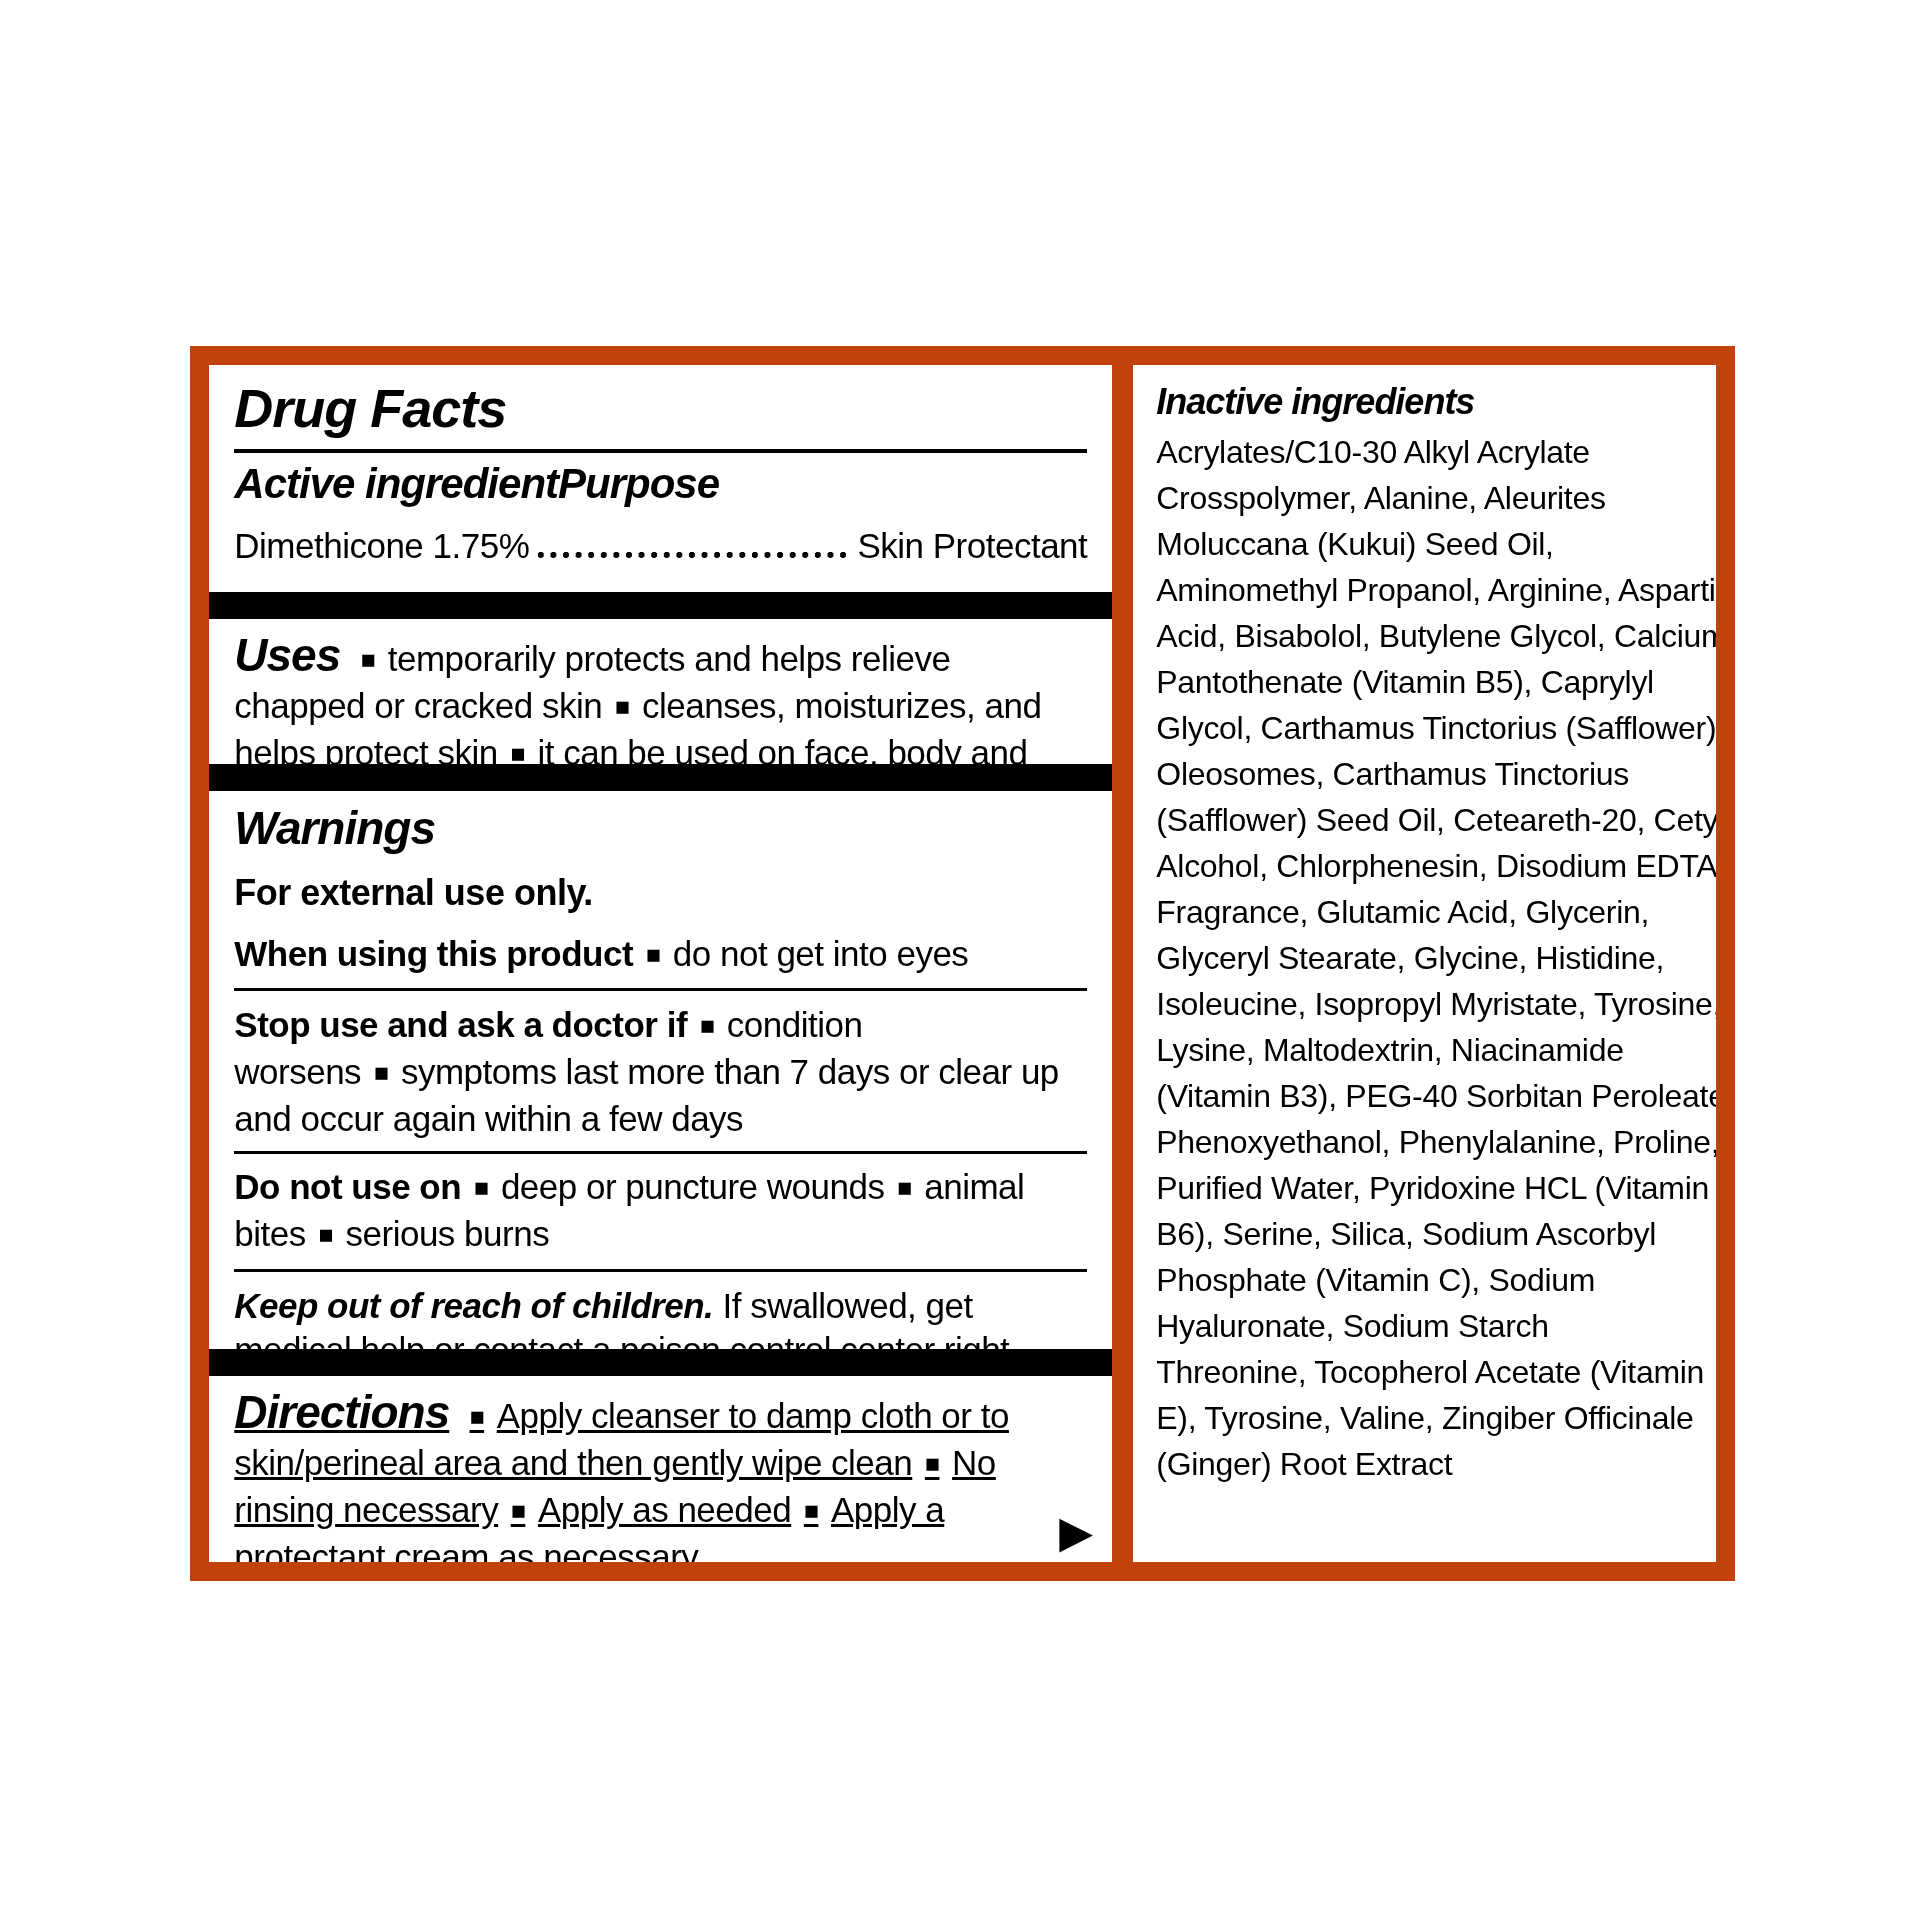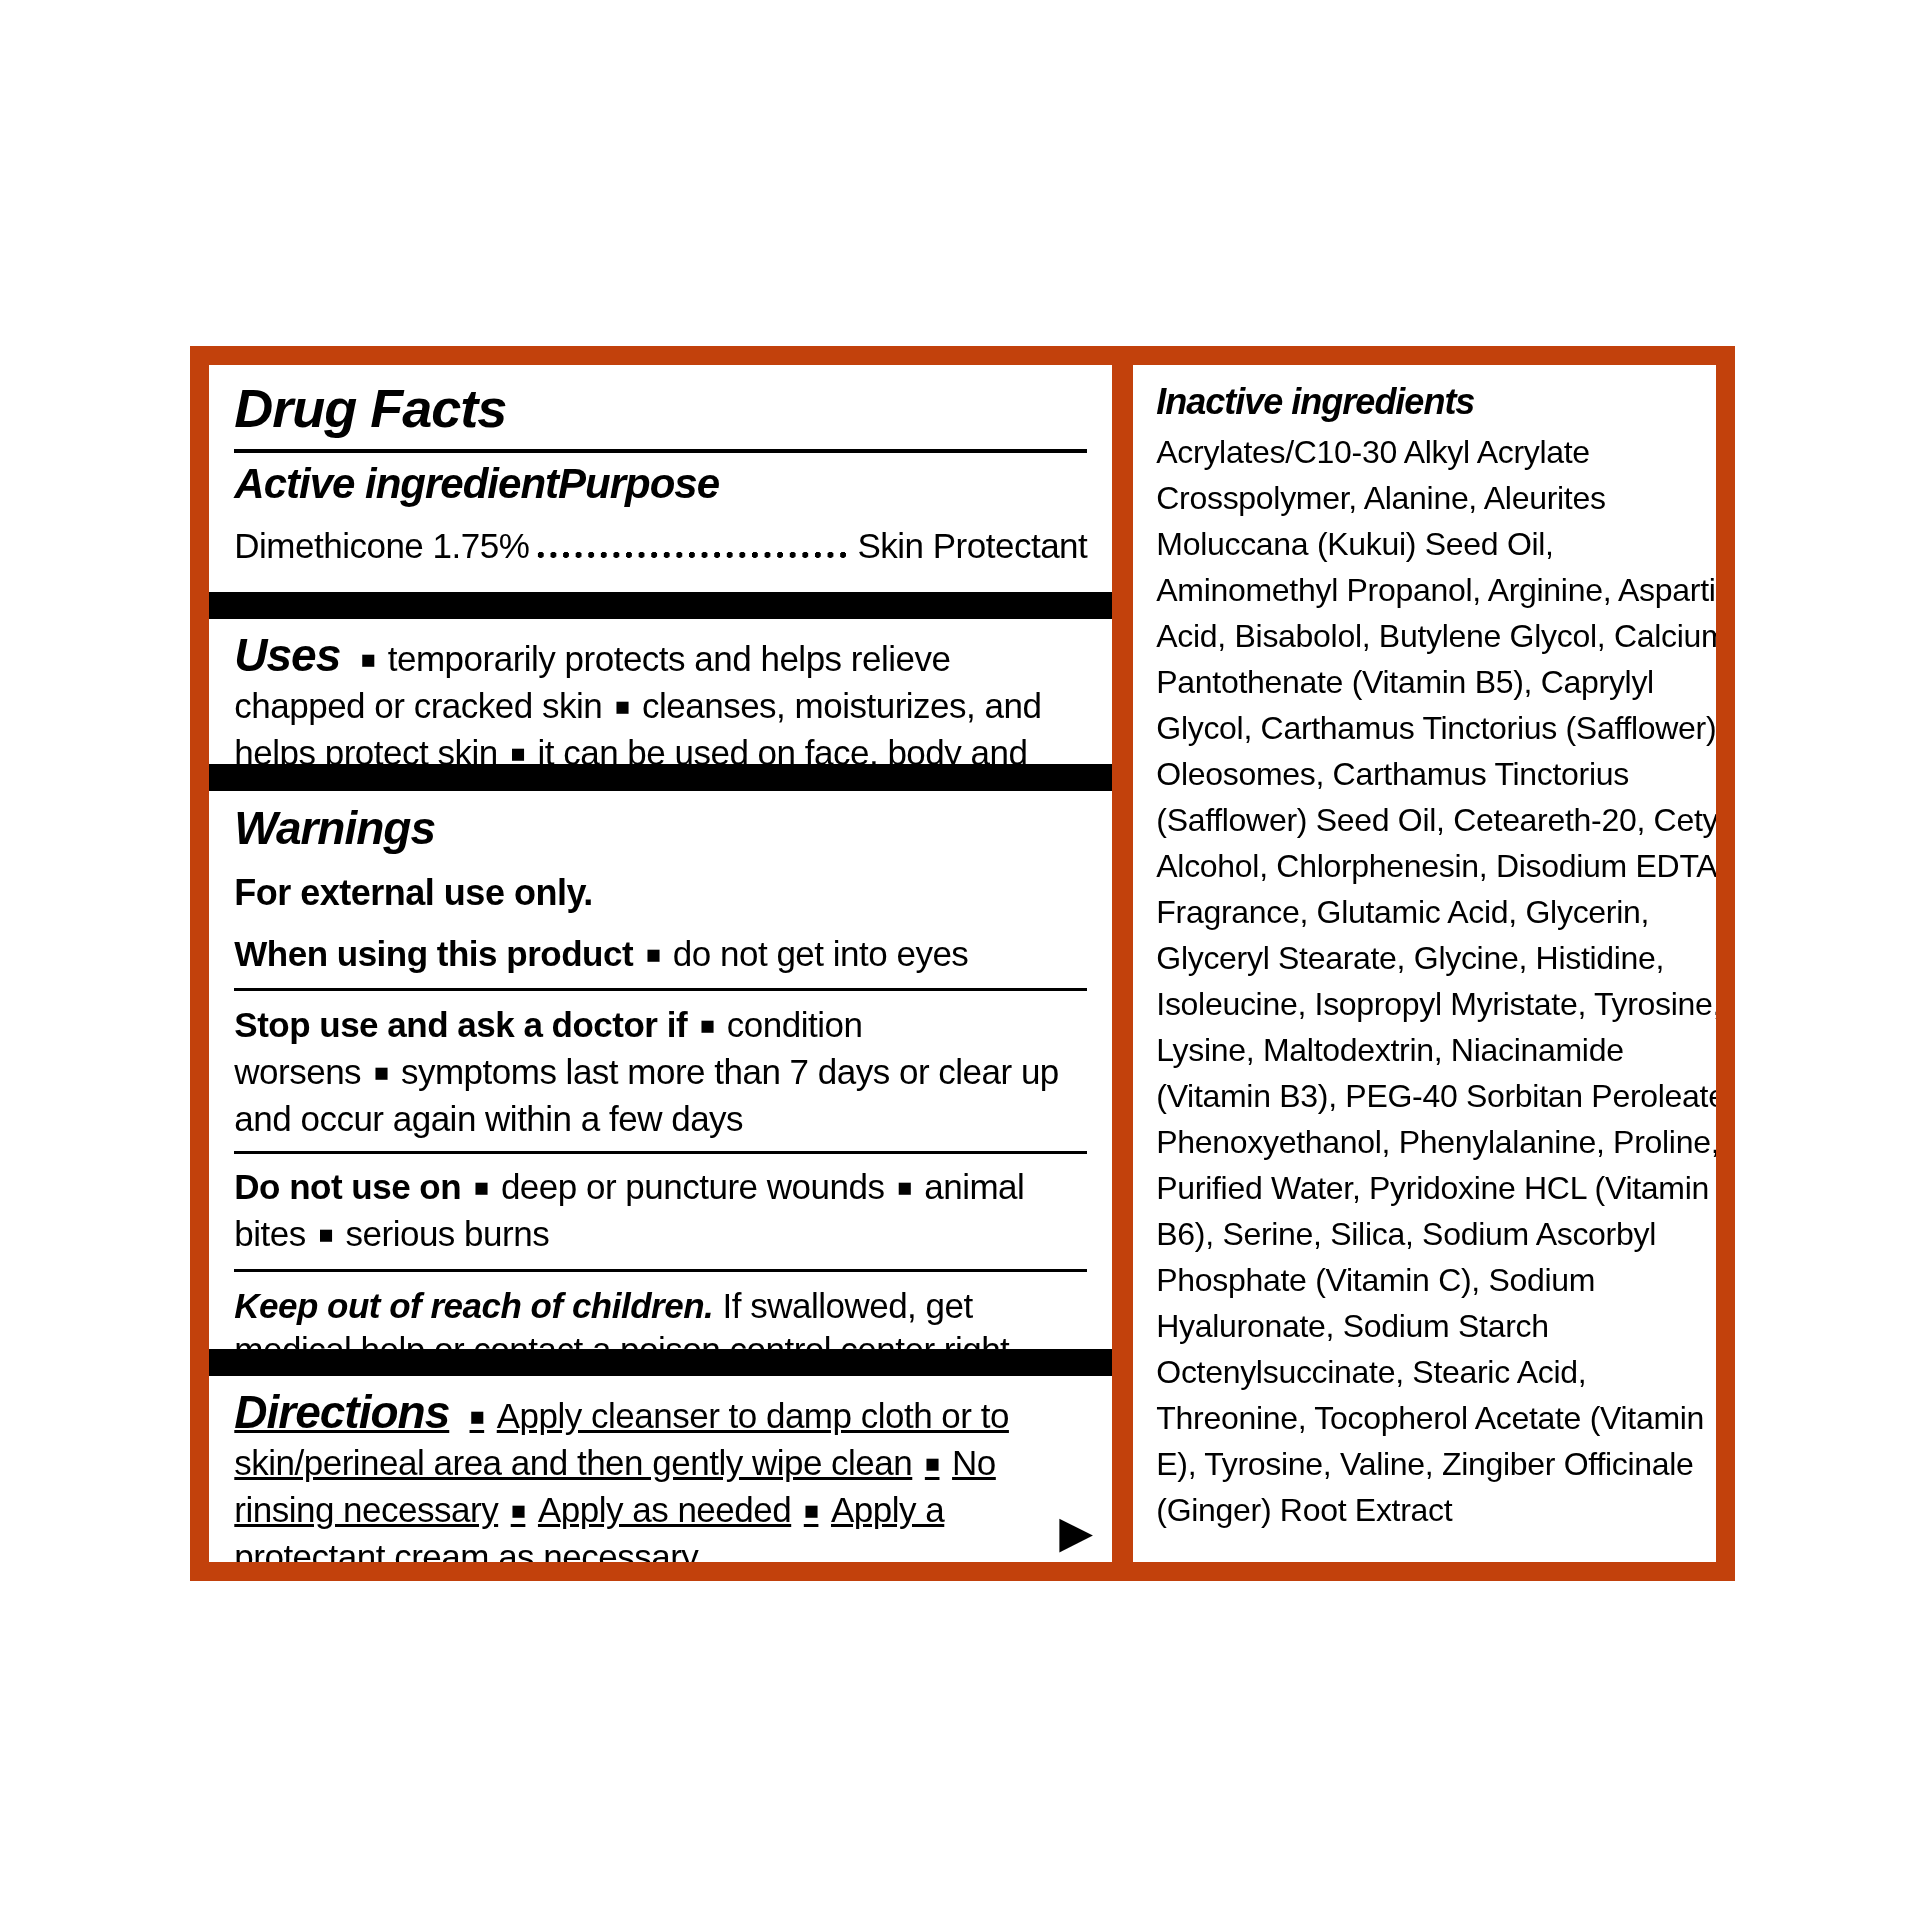--- a/index.html
+++ b/index.html
@@ -93,21 +93,20 @@
         <div class="ing-line">Fragrance, Glutamic Acid, Glycerin,</div>
         <div class="ing-line">Glyceryl Stearate, Glycine, Histidine,</div>
         <div class="ing-line">Isoleucine, Isopropyl Myristate, Tyrosine,</div>
         <div class="ing-line">Lysine, Maltodextrin, Niacinamide</div>
         <div class="ing-line">(Vitamin B3), PEG-40 Sorbitan Peroleate,</div>
         <div class="ing-line">Phenoxyethanol, Phenylalanine, Proline,</div>
         <div class="ing-line">Purified Water, Pyridoxine HCL (Vitamin</div>
         <div class="ing-line">B6), Serine, Silica, Sodium Ascorbyl</div>
         <div class="ing-line">Phosphate (Vitamin C), Sodium</div>
         <div class="ing-line">Hyaluronate, Sodium Starch</div>
-        <div class="ing-line">Octenylsuccinate, Stearic Acid,</div>
         <div class="ing-line">Threonine, Tocopherol Acetate (Vitamin</div>
         <div class="ing-line">E), Tyrosine, Valine, Zingiber Officinale</div>
         <div class="ing-line">(Ginger) Root Extract</div>
       </div>
   </div>
 
 </div>
 
 
 </body></html>

